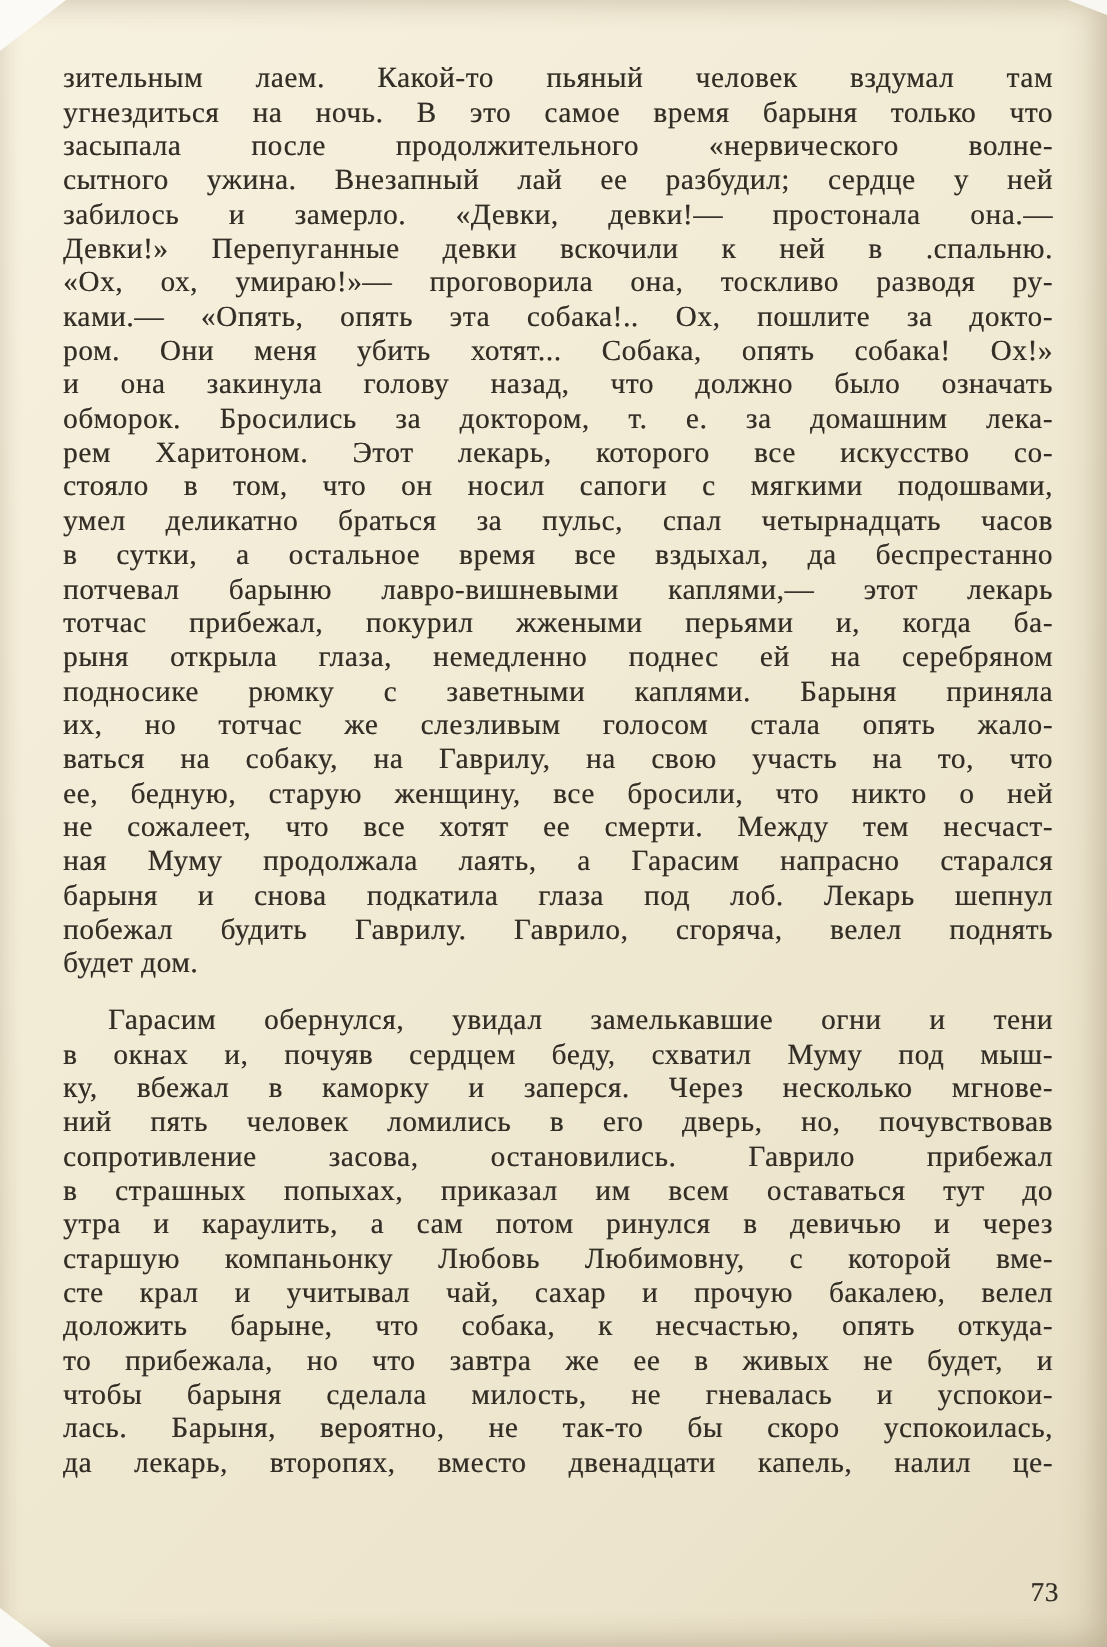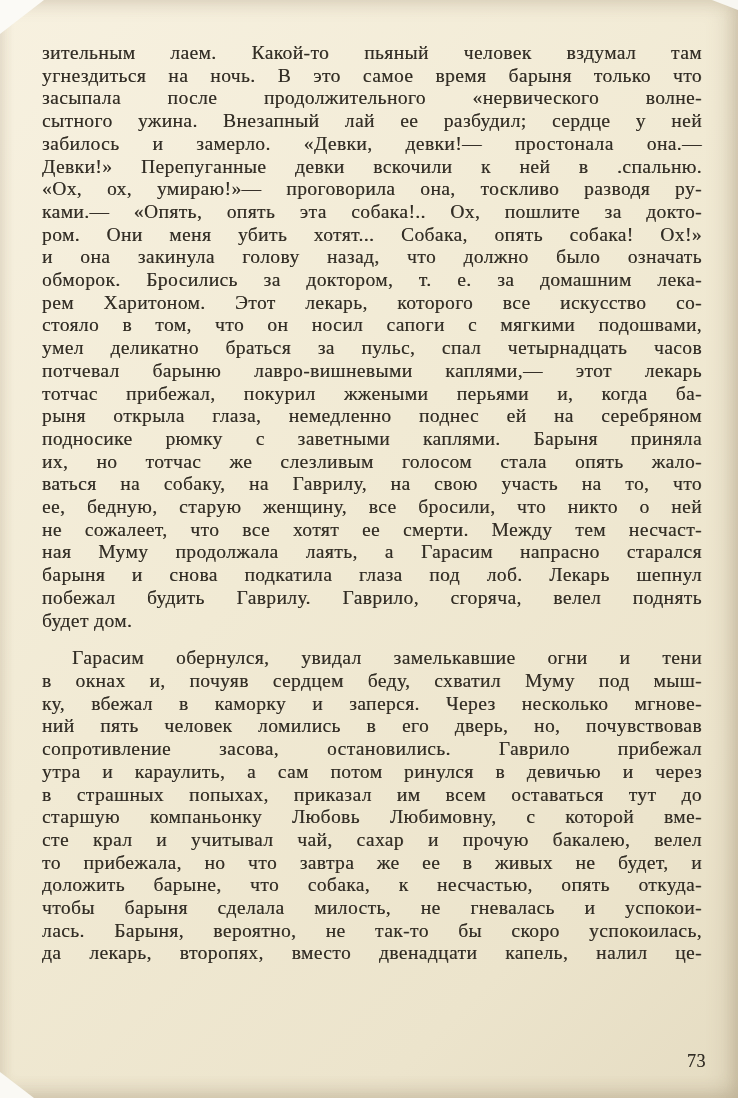--- a/index.html
+++ b/index.html
@@ -87,45 +87,46 @@
         <div class="line">забилось и замерло. «Девки, девки!— простонала она.—</div>
         <div class="line">Девки!» Перепуганные девки вскочили к ней в .спальню.</div>
         <div class="line">«Ох, ох, умираю!»— проговорила она, тоскливо разводя ру-</div>
         <div class="line">ками.— «Опять, опять эта собака!.. Ох, пошлите за докто-</div>
         <div class="line">ром. Они меня убить хотят... Собака, опять собака! Ох!»</div>
         <div class="line">и она закинула голову назад, что должно было означать</div>
         <div class="line">обморок. Бросились за доктором, т. е. за домашним лека-</div>
         <div class="line">рем Харитоном. Этот лекарь, которого все искусство со-</div>
         <div class="line">стояло в том, что он носил сапоги с мягкими подошвами,</div>
         <div class="line">умел деликатно браться за пульс, спал четырнадцать часов</div>
+        <div class="line">в сутки, а остальное время все вздыхал, да беспрестанно</div>
         <div class="line">потчевал барыню лавро-вишневыми каплями,— этот лекарь</div>
         <div class="line">тотчас прибежал, покурил жжеными перьями и, когда ба-</div>
         <div class="line">рыня открыла глаза, немедленно поднес ей на серебряном</div>
         <div class="line">подносике рюмку с заветными каплями. Барыня приняла</div>
         <div class="line">их, но тотчас же слезливым голосом стала опять жало-</div>
         <div class="line">ваться на собаку, на Гаврилу, на свою участь на то, что</div>
         <div class="line">ее, бедную, старую женщину, все бросили, что никто о ней</div>
         <div class="line">не сожалеет, что все хотят ее смерти. Между тем несчаст-</div>
         <div class="line">ная Муму продолжала лаять, а Гарасим напрасно старался</div>
         <div class="line">барыня и снова подкатила глаза под лоб. Лекарь шепнул</div>
         <div class="line">побежал будить Гаврилу. Гаврило, сгоряча, велел поднять</div>
         <div class="line line-last">будет дом.</div>
       </div>
       <div class="paragraph paragraph-indent">
         <div class="line">Гарасим обернулся, увидал замелькавшие огни и тени</div>
         <div class="line">в окнах и, почуяв сердцем беду, схватил Муму под мыш-</div>
         <div class="line">ку, вбежал в каморку и заперся. Через несколько мгнове-</div>
         <div class="line">ний пять человек ломились в его дверь, но, почувствовав</div>
         <div class="line">сопротивление засова, остановились. Гаврило прибежал</div>
+        <div class="line">в страшных попыхах, приказал им всем оставаться тут до</div>
         <div class="line">утра и караулить, а сам потом ринулся в девичью и через</div>
-        <div class="line">в страшных попыхах, приказал им всем оставаться тут до</div>
         <div class="line">старшую компаньонку Любовь Любимовну, с которой вме-</div>
         <div class="line">сте крал и учитывал чай, сахар и прочую бакалею, велел</div>
+        <div class="line">доложить барыне, что собака, к несчастью, опять откуда-</div>
         <div class="line">то прибежала, но что завтра же ее в живых не будет, и</div>
-        <div class="line">доложить барыне, что собака, к несчастью, опять откуда-</div>
         <div class="line">чтобы барыня сделала милость, не гневалась и успокои-</div>
         <div class="line">лась. Барыня, вероятно, не так-то бы скоро успокоилась,</div>
         <div class="line">да лекарь, второпях, вместо двенадцати капель, налил це-</div>
       </div>
     </div>
 
   <div class="page-number">73</div>
 </div>
 
 </body></html>

